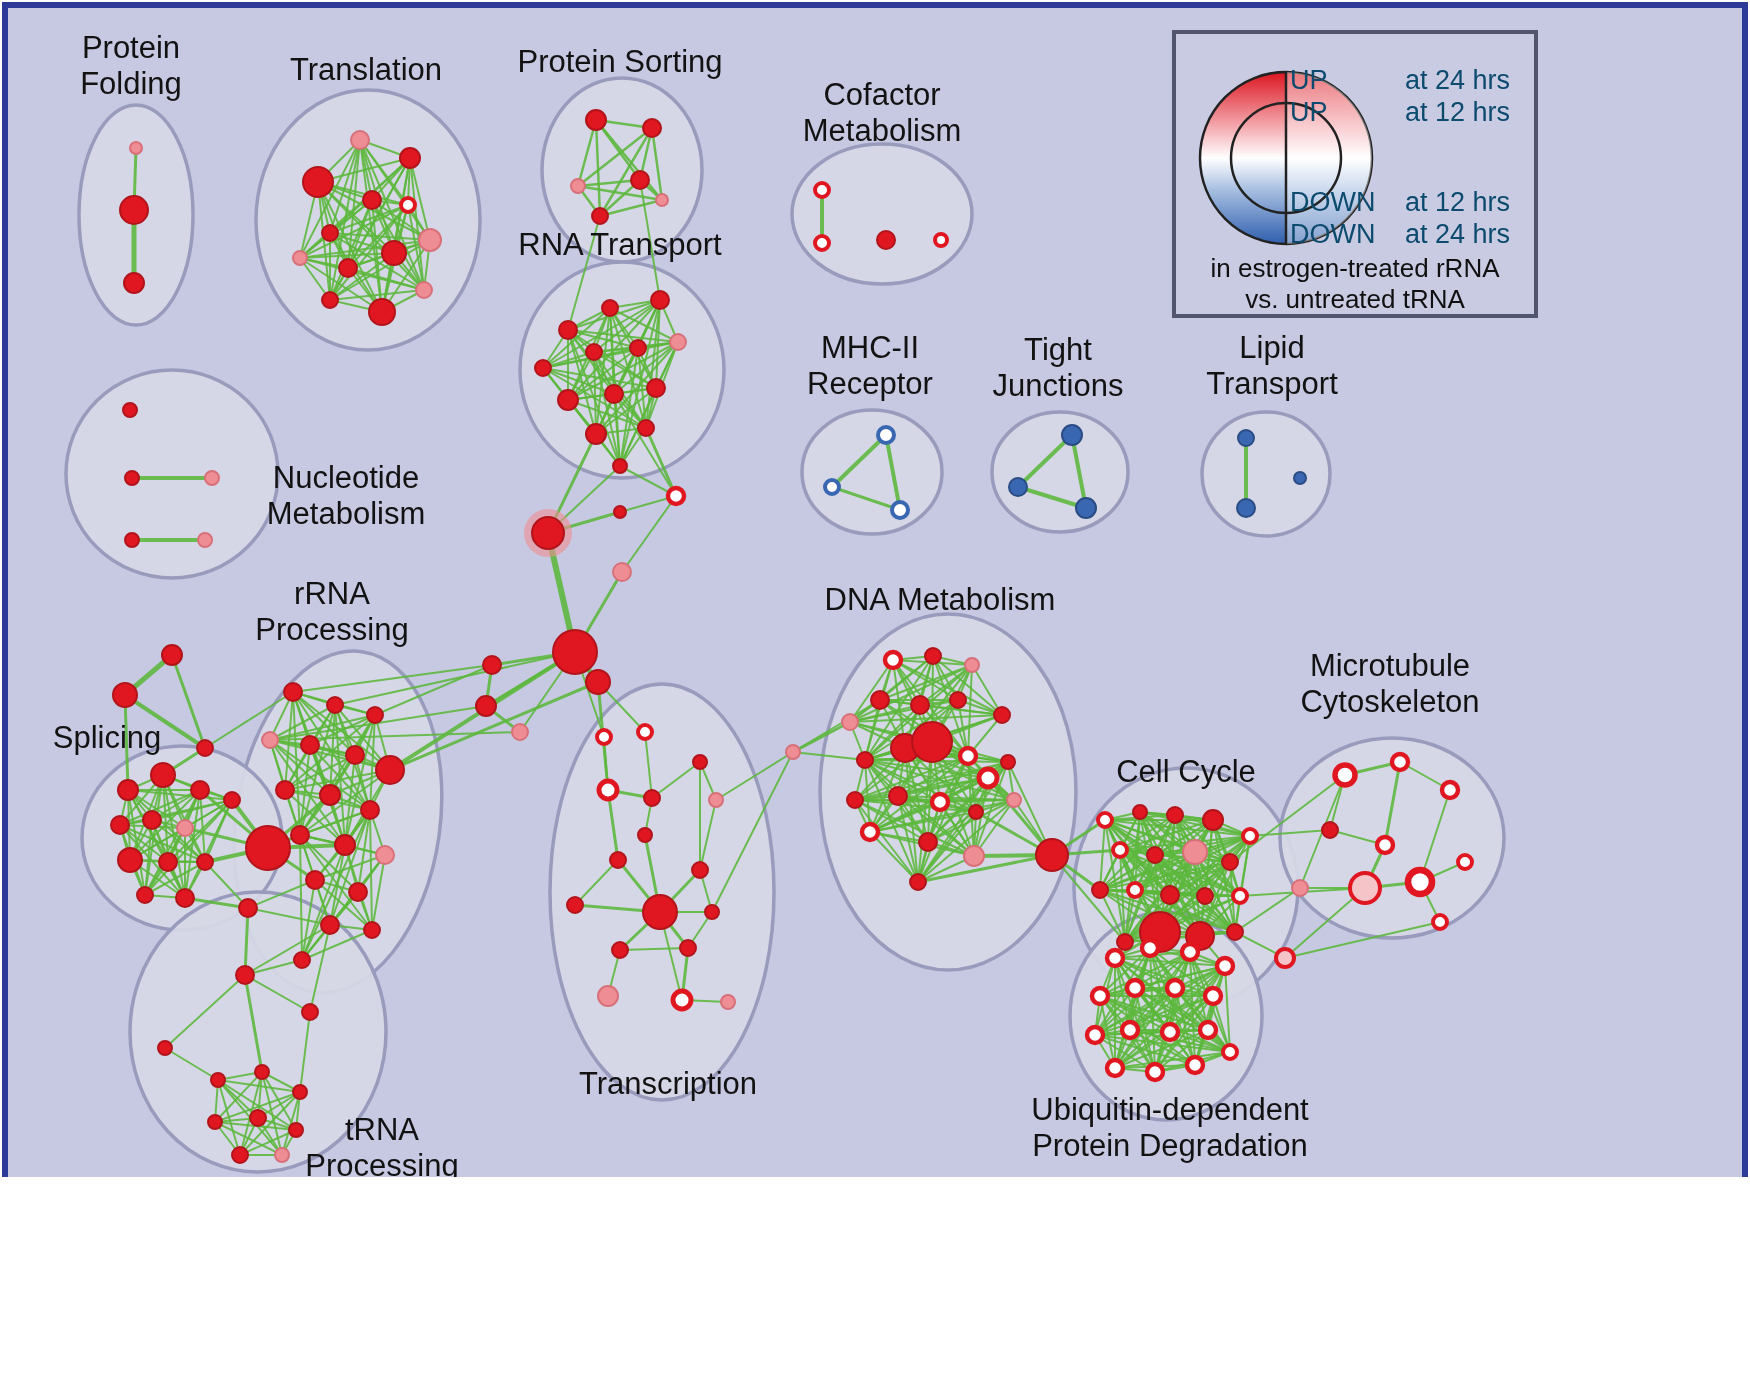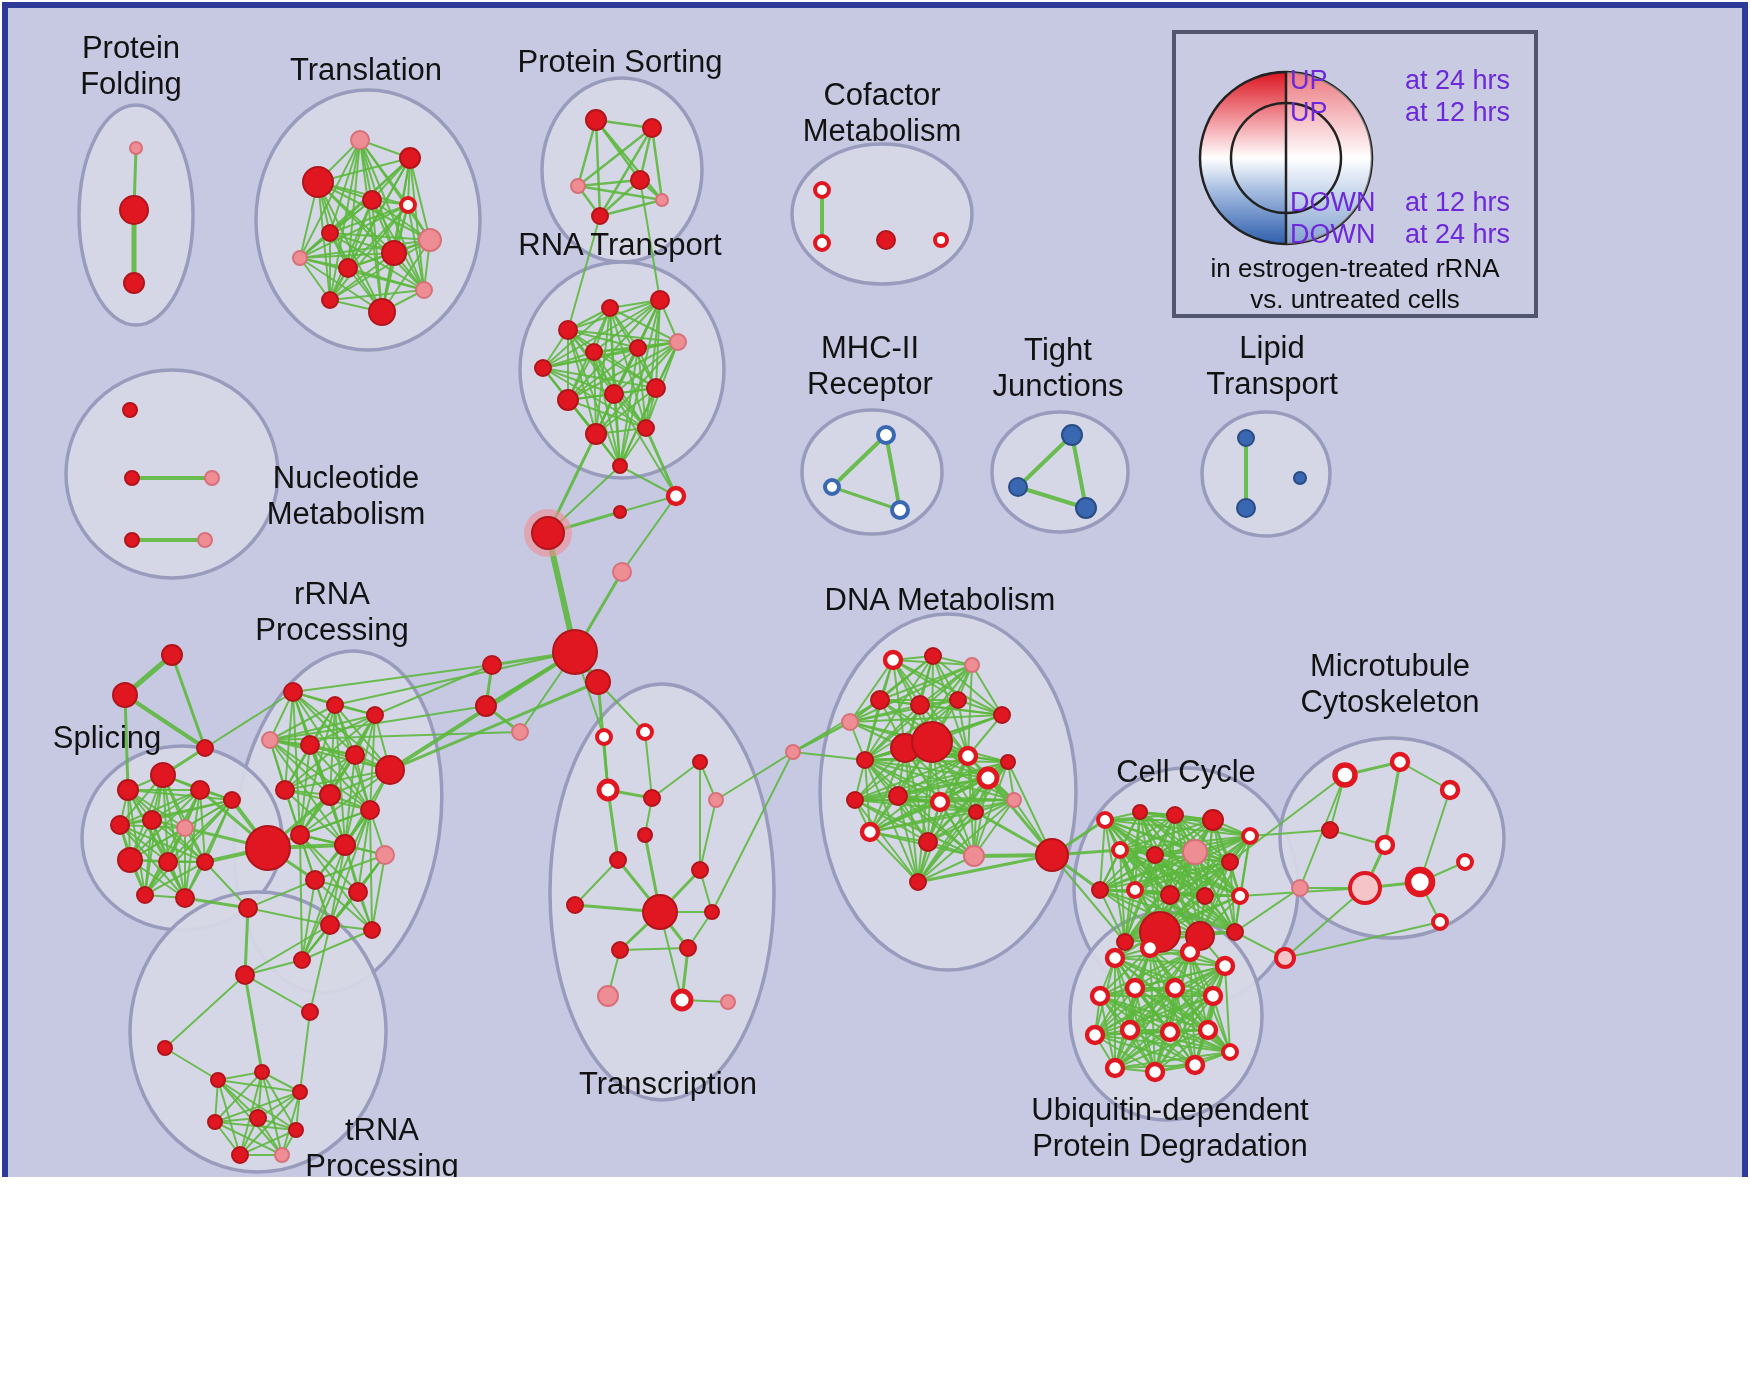--- a/index.html
+++ b/index.html
@@ -3,21 +3,21 @@
 <meta charset="utf-8">
 <style>
   html,body{margin:0;padding:0;background:#ffffff;}
   body{font-family:"Liberation Sans",sans-serif;}
   .stage{position:relative;width:1750px;height:1177px;background:#ffffff;overflow:hidden;}
   #network{position:absolute;left:0;top:0;}
   .cluster-label{font-family:"Liberation Sans",sans-serif;font-size:31px;fill:#121212;}
   .legend{position:absolute;left:1172px;top:30px;width:366px;height:288px;box-sizing:border-box;
           border:4px solid #51566e;background:#c9cbe3;}
   .legend-circle{position:absolute;left:0px;top:14px;}
-  .lg-row{position:absolute;left:0;right:0;height:30px;font-size:27px;color:#6d28d9;}
+  .lg-row{position:absolute;left:0;right:0;height:30px;font-size:27px;color:#0c4a6e;}
   .lg-dir{position:absolute;left:114px;}
   .lg-time{position:absolute;right:24px;margin-left:28px;}
   .lg-row1{top:31px;} .lg-row2{top:63px;} .lg-row3{top:153px;} .lg-row4{top:185px;}
   .lg-caption{position:absolute;top:219px;left:0;right:0;text-align:center;font-size:26px;line-height:31px;color:#101010;}
 </style>
 </head>
 <body>
 
 <div class="stage">
 
@@ -1243,16 +1243,16 @@
     <div class="lg-row lg-row3">
       <span class="lg-dir">DOWN</span>
       <span class="lg-time">at 12 hrs</span>
     </div>
     <div class="lg-row lg-row4">
       <span class="lg-dir">DOWN</span>
       <span class="lg-time">at 24 hrs</span>
     </div>
     <div class="lg-caption">
       <div>in estrogen-treated rRNA</div>
-      <div>vs. untreated cells</div>
+      <div>vs. untreated tRNA</div>
     </div>
   </div>
 </div>
 
 </body></html>

